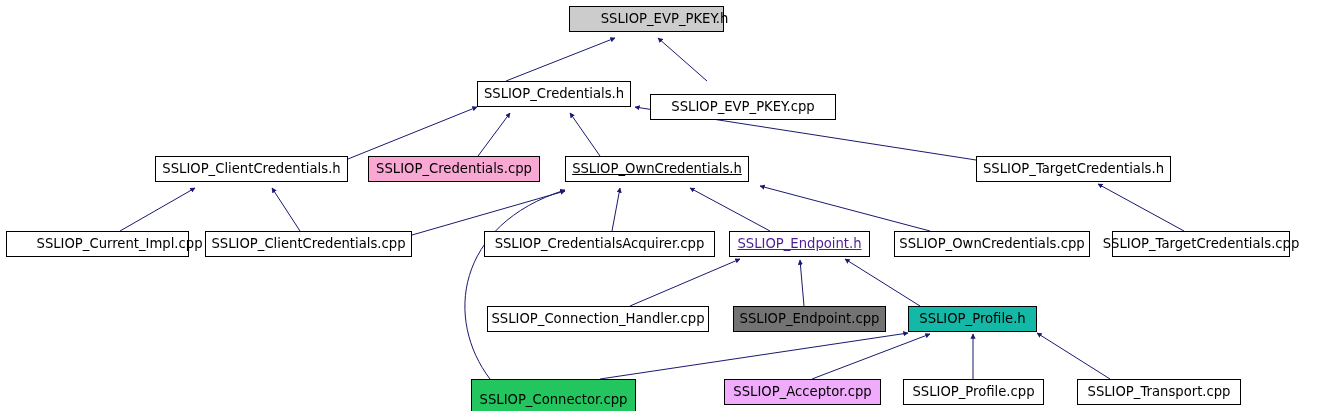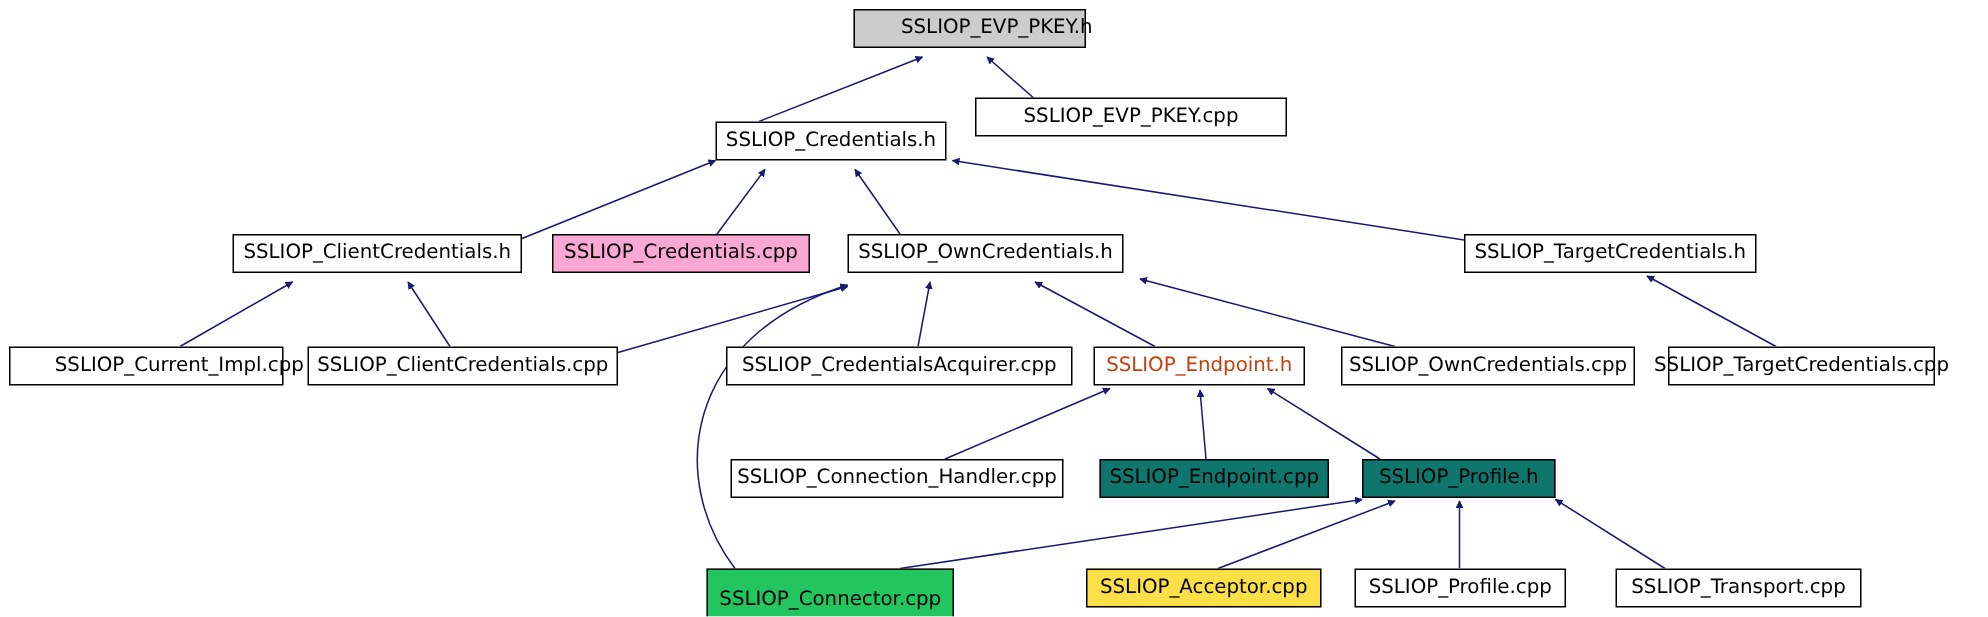--- a/index.html
+++ b/index.html
@@ -73,33 +73,33 @@
         <path d="M 600,379 L 908,333" fill="none" stroke="#191970" stroke-width="1" marker-end="url(#arrowhead)"></path>
         <path d="M 812,379 L 930,334" fill="none" stroke="#191970" stroke-width="1" marker-end="url(#arrowhead)"></path>
         <path d="M 973,379 L 973,334" fill="none" stroke="#191970" stroke-width="1" marker-end="url(#arrowhead)"></path>
         <path d="M 1110,379 L 1037,333" fill="none" stroke="#191970" stroke-width="1" marker-end="url(#arrowhead)"></path>
       </g>
   </svg>
 
   <div id="nodes-group">
       <div class="node root" style="left: 569px; top: 6px; width: 155px; height: 26px; background: rgb(204, 204, 204); border-color: rgb(0, 0, 0); color: rgb(0, 0, 0); padding-left: 36px;">SSLIOP_EVP_PKEY.h</div>
       <div class="node" style="left: 477px; top: 81px; width: 154px; height: 26px; background: rgb(255, 255, 255); border-color: rgb(0, 0, 0); color: rgb(0, 0, 0);">SSLIOP_Credentials.h</div>
-      <div class="node" style="left: 650px; top: 65px; width: 208px; height: 26px; background: rgb(255, 255, 255); border-color: rgb(0, 0, 0); color: rgb(0, 0, 0);">SSLIOP_EVP_PKEY.cpp</div>
+      <div class="node" style="left: 650px; top: 94px; width: 186px; height: 26px; background: rgb(255, 255, 255); border-color: rgb(0, 0, 0); color: rgb(0, 0, 0);">SSLIOP_EVP_PKEY.cpp</div>
       <div class="node" style="left: 155px; top: 156px; width: 193px; height: 26px; background: rgb(255, 255, 255); border-color: rgb(0, 0, 0); color: rgb(0, 0, 0); text-align: right;">SSLIOP_ClientCredentials.h</div>
       <div class="node" style="left: 368px; top: 156px; width: 172px; height: 26px; background: #f9a8d4; border-color: rgb(0, 0, 0); color: rgb(0, 0, 0);">SSLIOP_Credentials.cpp</div>
-      <div class="node" style="left: 565px; top: 156px; width: 184px; height: 26px; background: rgb(255, 255, 255); border-color: rgb(0, 0, 0); color: rgb(0, 0, 0);">SSLIOP_OwnCredentials.h</div>
+      <div class="node" style="left: 565px; top: 156px; width: 184px; height: 26px; background: rgb(255, 255, 255); border-color: rgb(0, 0, 0); color: rgb(0, 0, 0); text-decoration: underline;">SSLIOP_OwnCredentials.h</div>
       <div class="node" style="left: 976px; top: 156px; width: 195px; height: 26px; background: rgb(255, 255, 255); border-color: rgb(0, 0, 0); color: rgb(0, 0, 0);">SSLIOP_TargetCredentials.h</div>
       <div class="node" style="left: 6px; top: 231px; width: 183px; height: 26px; background: rgb(255, 255, 255); border-color: rgb(0, 0, 0); color: rgb(0, 0, 0); padding-left: 44px;">SSLIOP_Current_Impl.cpp</div>
       <div class="node" style="left: 205px; top: 231px; width: 207px; height: 26px; background: rgb(255, 255, 255); border-color: rgb(0, 0, 0); color: rgb(0, 0, 0);">SSLIOP_ClientCredentials.cpp</div>
       <div class="node" style="left: 484px; top: 231px; width: 231px; height: 26px; background: rgb(255, 255, 255); border-color: rgb(0, 0, 0); color: rgb(0, 0, 0);">SSLIOP_CredentialsAcquirer.cpp</div>
-      <div class="node" style="left: 729px; top: 231px; width: 141px; height: 26px; background: rgb(255, 255, 255); border-color: rgb(0, 0, 0); color: #c2410c;">SSLIOP_Endpoint.h</div>
+      <div class="node" style="left: 729px; top: 231px; width: 141px; height: 26px; background: rgb(255, 255, 255); border-color: rgb(0, 0, 0); color: #4c1d95; text-decoration: underline;">SSLIOP_Endpoint.h</div>
       <div class="node" style="left: 894px; top: 231px; width: 196px; height: 26px; background: rgb(255, 255, 255); border-color: rgb(0, 0, 0); color: rgb(0, 0, 0);">SSLIOP_OwnCredentials.cpp</div>
       <div class="node" style="left: 1112px; top: 231px; width: 178px; height: 26px; background: rgb(255, 255, 255); border-color: rgb(0, 0, 0); color: rgb(0, 0, 0);">SSLIOP_TargetCredentials.cpp</div>
       <div class="node" style="left: 487px; top: 306px; width: 222px; height: 26px; background: rgb(255, 255, 255); border-color: rgb(0, 0, 0); color: rgb(0, 0, 0);">SSLIOP_Connection_Handler.cpp</div>
-      <div class="node" style="left: 733px; top: 306px; width: 153px; height: 26px; background: #0f766e; border-color: rgb(0, 0, 0); color: rgb(0, 0, 0);">SSLIOP_Endpoint.cpp</div>
-      <div class="node" style="left: 908px; top: 306px; width: 129px; height: 26px; background: #0f766e; border-color: rgb(0, 0, 0); color: rgb(0, 0, 0);">SSLIOP_Profile.h</div>
+      <div class="node" style="left: 733px; top: 306px; width: 153px; height: 26px; background: #737373; border-color: rgb(0, 0, 0); color: rgb(0, 0, 0);">SSLIOP_Endpoint.cpp</div>
+      <div class="node" style="left: 908px; top: 306px; width: 129px; height: 26px; background: #14b8a6; border-color: rgb(0, 0, 0); color: rgb(0, 0, 0);">SSLIOP_Profile.h</div>
       <div class="node" style="left: 471px; top: 379px; width: 165px; height: 42px; background: #22c55e; border-color: rgb(0, 0, 0); color: rgb(0, 0, 0);">SSLIOP_Connector.cpp</div>
-      <div class="node" style="left: 724px; top: 379px; width: 157px; height: 26px; background: #fde047; border-color: rgb(0, 0, 0); color: rgb(0, 0, 0);">SSLIOP_Acceptor.cpp</div>
+      <div class="node" style="left: 724px; top: 379px; width: 157px; height: 26px; background: #f0abfc; border-color: rgb(0, 0, 0); color: rgb(0, 0, 0);">SSLIOP_Acceptor.cpp</div>
       <div class="node" style="left: 903px; top: 379px; width: 141px; height: 26px; background: rgb(255, 255, 255); border-color: rgb(0, 0, 0); color: rgb(0, 0, 0);">SSLIOP_Profile.cpp</div>
       <div class="node" style="left: 1065px; top: 379px; width: 164px; height: 26px; background: rgb(255, 255, 255); border-color: rgb(0, 0, 0); color: rgb(0, 0, 0); margin-left: 12px;">SSLIOP_Transport.cpp</div>
     </div>
 
 </div>
 
 </body></html>

